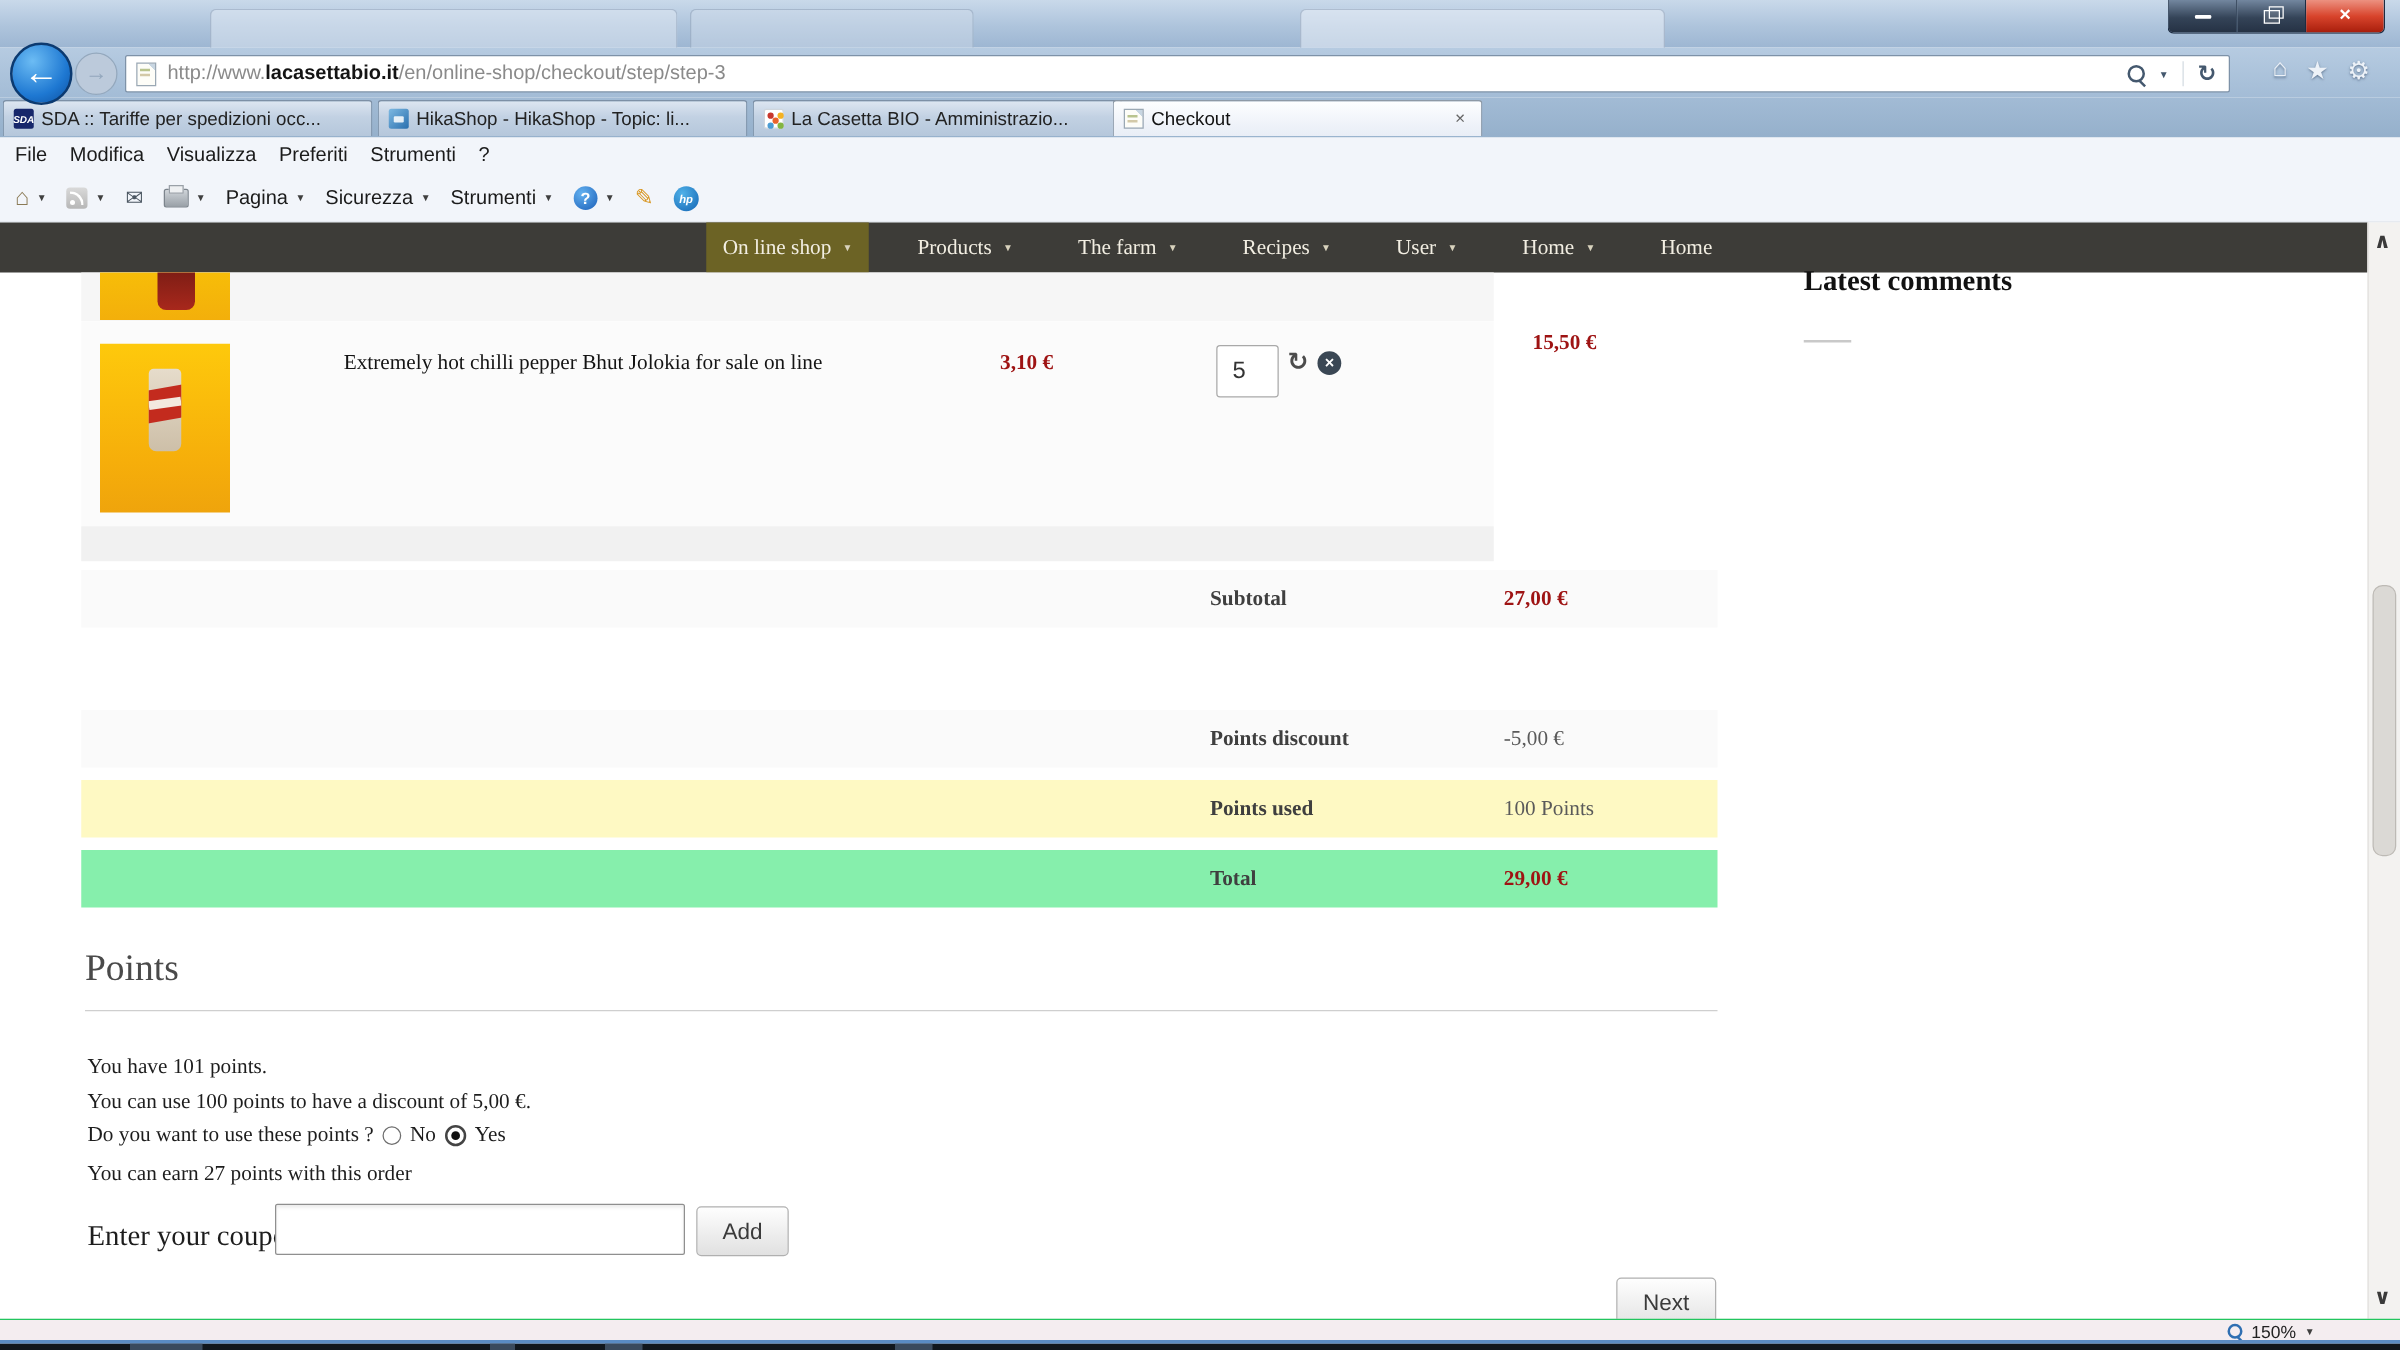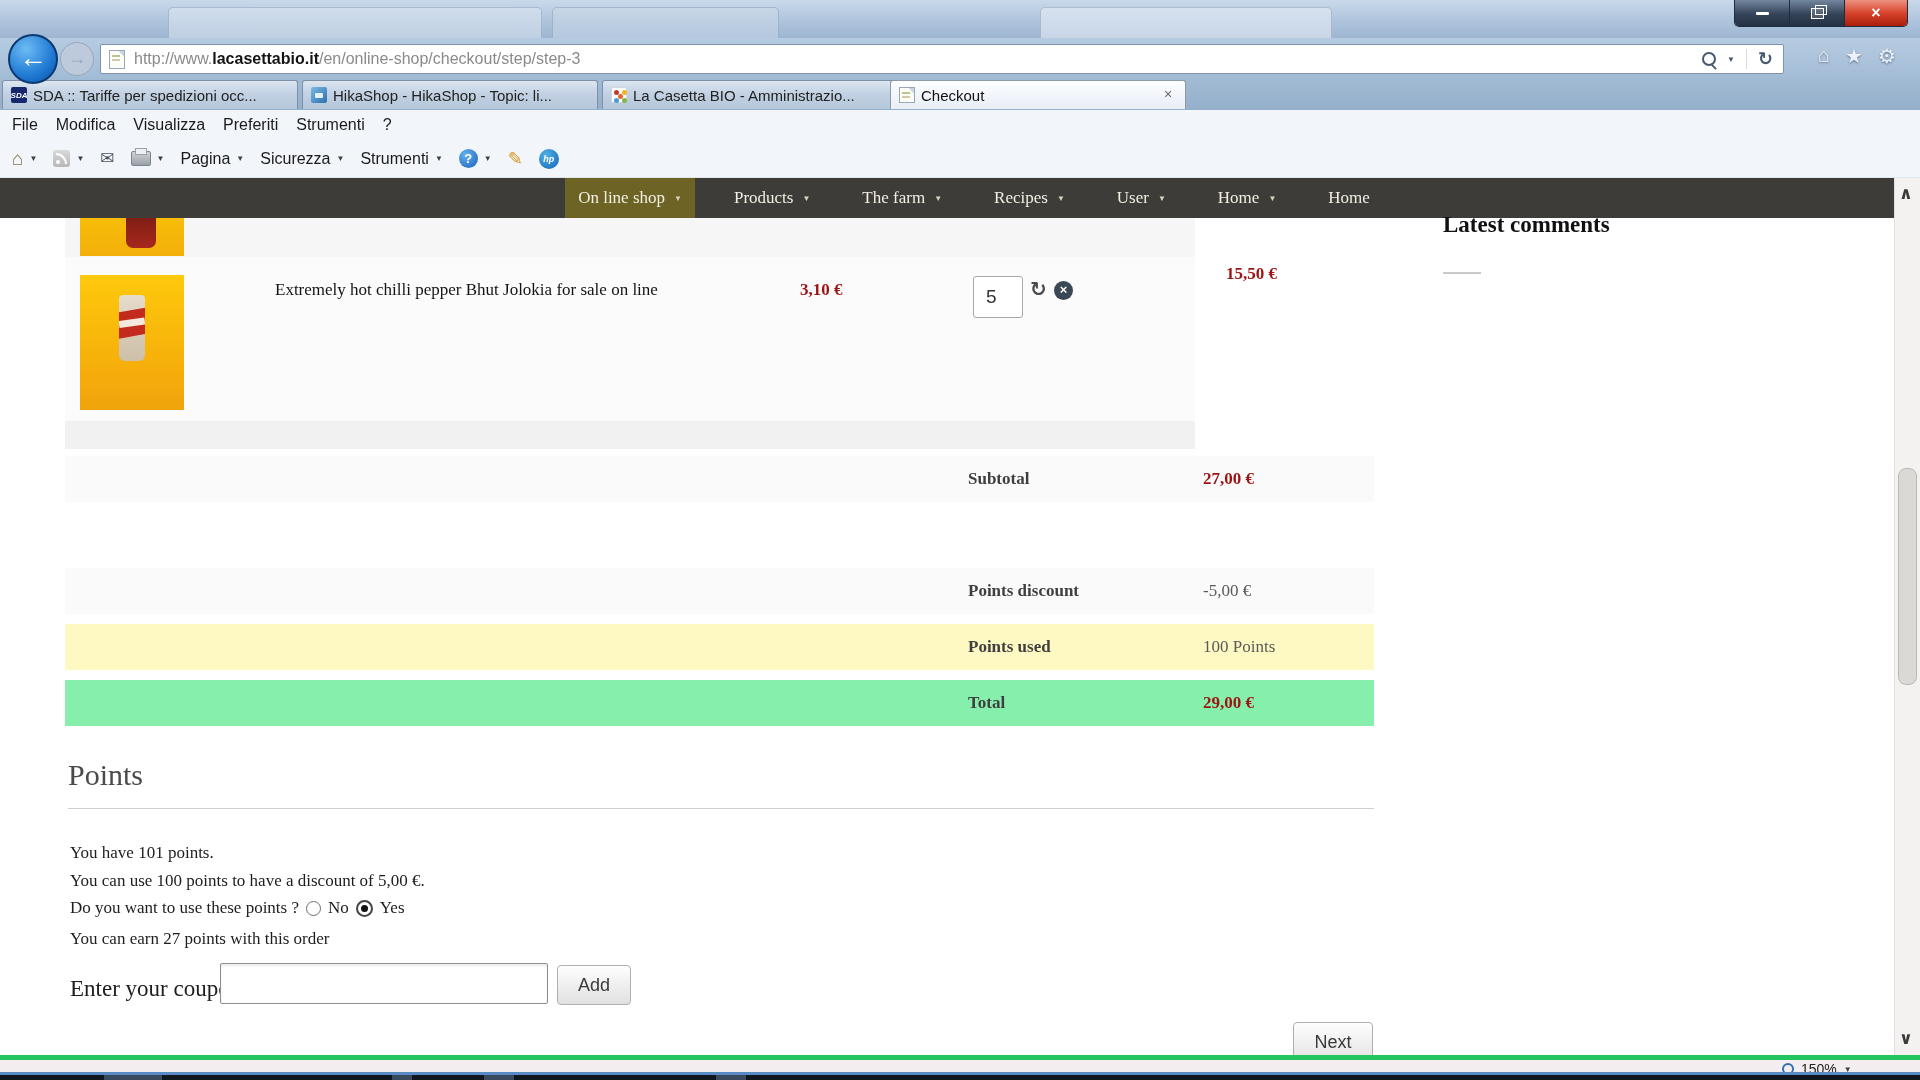--- a/index.html
+++ b/index.html
@@ -142,21 +142,21 @@
   .add-btn{left:557px;top:965px;width:74px;height:40px;line-height:38px;}
   .next-btn{left:1293px;top:1022px;width:80px;height:44px;line-height:38px;z-index:3;}
 
   .sidebar-heading{left:1443px;top:212px;font-size:23px;font-weight:bold;color:#111;}
   .sidebar-rule{left:1443px;top:272px;width:38px;height:2px;background:#c9c9c9;}
 
   
   .scrollbar{left:1894px;top:178px;width:26px;height:877px;background:#f3f2f0;border-left:1px solid #e2e0dd;}
   .sb-arrow{left:1899px;font-size:17px;font-weight:bold;color:#3a3a3a;}
   .sb-thumb{left:1898px;top:468px;width:17px;height:215px;background:#dbd9d5;border:1px solid #bdbab5;border-radius:8px;}
-  .statusbar{left:0;top:1055px;width:1920px;height:17px;background:#f4edf0;border-top:5px solid #22c55e;z-index:5;}
+  .statusbar{left:0;top:1055px;width:1920px;height:17px;background:#f4edf0;border-top:1px solid #22c55e;z-index:5;}
   .zoomctl{position:absolute;left:1782px;top:1px;display:flex;align-items:center;gap:7px;font-size:14px;color:#222;}
   .zmag{position:relative;width:8px;height:8px;border:2px solid #2f6fb2;border-radius:50%;}
   .zmag:after{content:"";position:absolute;left:7px;top:8px;width:2px;height:5px;background:#2f6fb2;transform:rotate(-45deg);}
   .winedge{left:0;top:1072px;width:1920px;height:3px;background:#5a8bc4;z-index:6;}
   .taskbar{left:0;top:1075px;width:1920px;height:5px;background:#10161e;z-index:6;}
   .tseg{position:absolute;top:0;height:5px;background:#3a4a5e;}
 </style>
 </head>
 <body>
 

